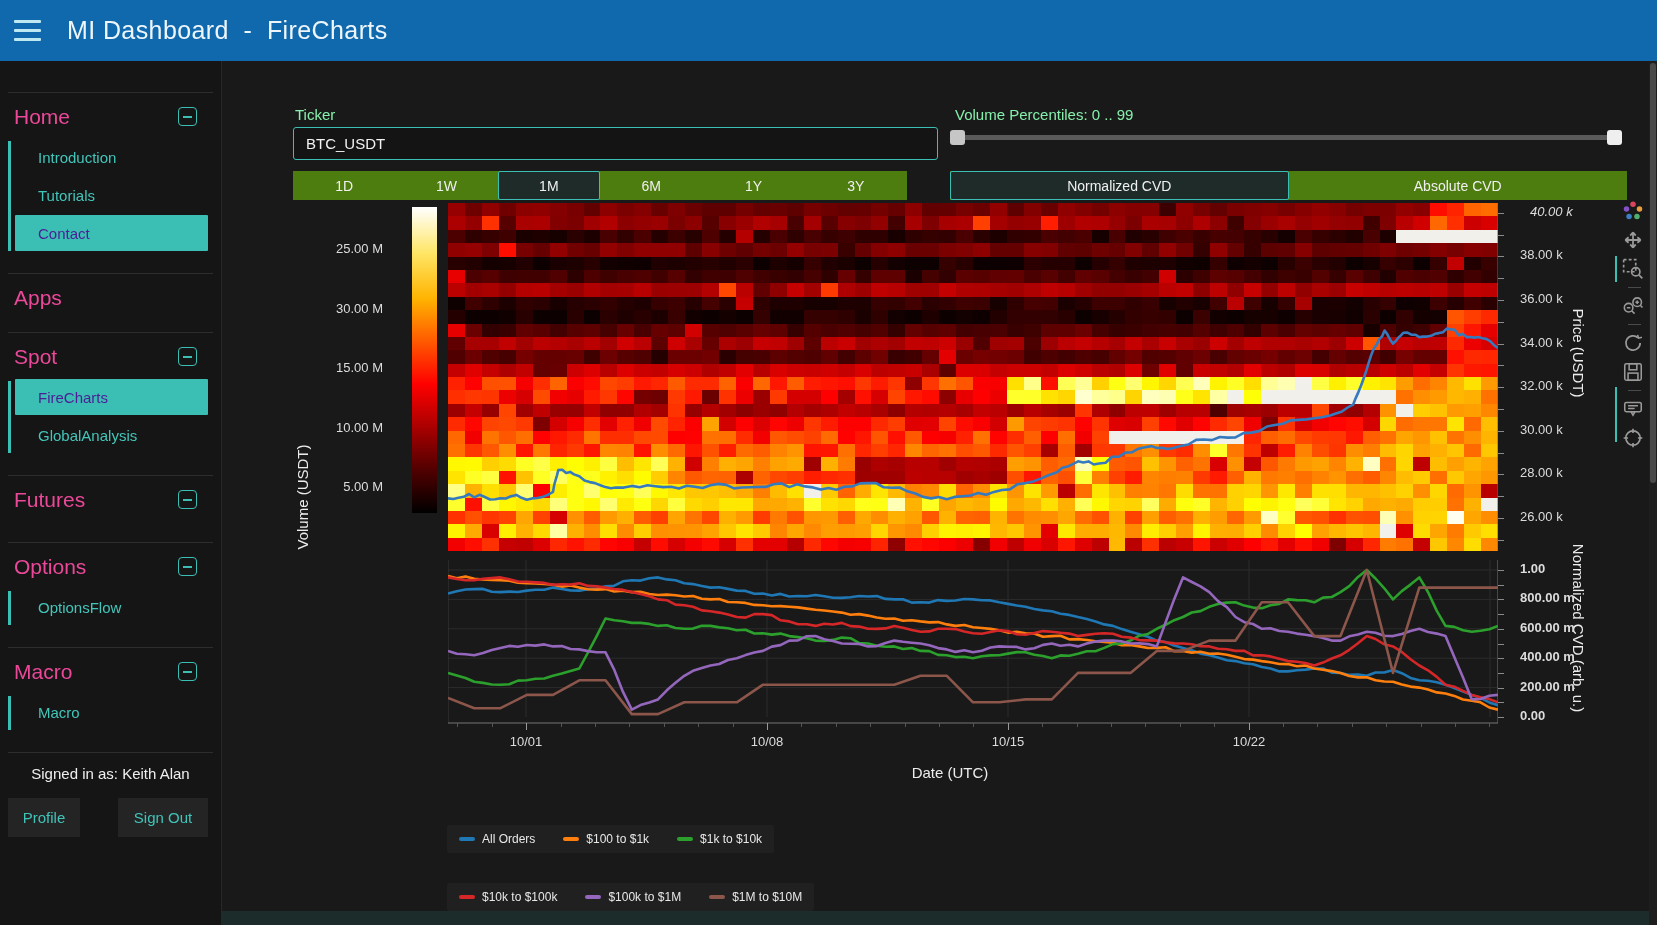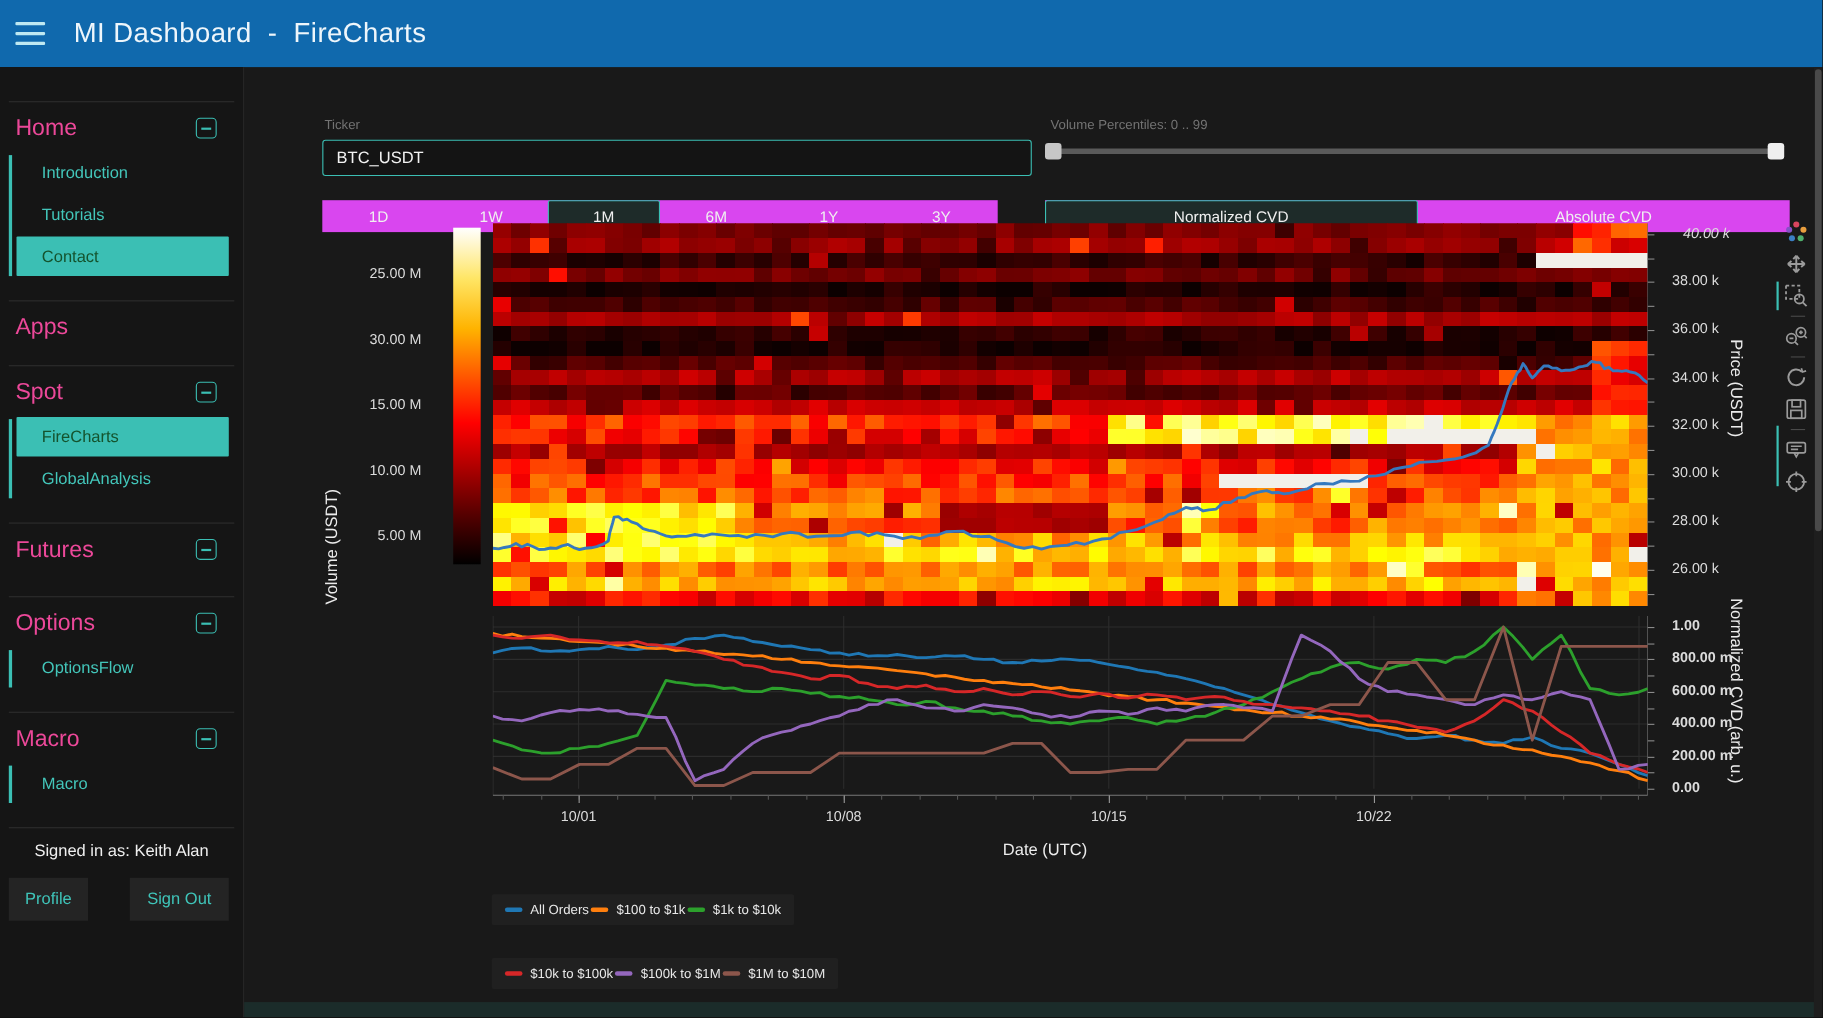--- a/index.html
+++ b/index.html
@@ -13,49 +13,49 @@
   
   .sidebar{position:absolute;left:0;top:61px;width:222px;bottom:0;background:#151515;border-right:1px solid #272727;padding-top:31px;box-sizing:border-box;}
   .divider{height:1px;background:#2d2d2d;margin:0 8px;}
   .head-row{display:flex;align-items:flex-start;justify-content:space-between;padding:12px 24px 8px 14px;}
   .side-heading{font-size:21px;color:#ec4899;line-height:24px;}
   .collapse-btn{width:17px;height:17px;border:1.5px solid #3bbfb4;border-radius:4px;position:relative;margin-top:2px;cursor:pointer;flex:none;}
   .collapse-btn::after{content:'';position:absolute;left:4px;right:4px;top:50%;margin-top:-1px;height:2px;background:#3bbfb4;}
   .items-wrap{position:relative;margin-left:8px;padding:2px 0 20px 0;}
   .rail{position:absolute;left:0;top:4px;bottom:22px;width:3px;background:#3bbfb4;}
   .item{height:36px;margin-bottom:2px;display:flex;align-items:center;padding-left:30px;color:#43c6ba;font-size:15px;cursor:pointer;}
-  .item.active{background:#3bbfb4;color: #14532d;margin-left:7px;margin-right:13px;padding-left:23px;border-radius:1px;}
+  .item.active{background:#3bbfb4;color: #4c1d95;margin-left:7px;margin-right:13px;padding-left:23px;border-radius:1px;}
   .apps-gap{height:14px;}
   .signed-in{margin-top:12px;text-align:center;font-size:15px;color:#efefef;}
   .side-btns{display:flex;margin:16px 8px 0 8px;gap:38px;}
   .side-btn{background:#242424;border:none;color:#3fc4b9;font-size:15px;padding:11px 0;cursor:pointer;font-family:inherit;}
   .side-btn.profile{width:72px;}
   .side-btn.signout{width:90px;}
   
   .abs{position:absolute;}
-  .ctl-label{font-size:12px;color:#737373;}
+  .ctl-label{font-size:15px;color:#86efac;}
   .ticker-input{position:absolute;left:293px;top:127px;width:645px;height:33px;box-sizing:border-box;background:#141414;
     border:1px solid #3bbfb4;border-radius:3px;color:#f2f2f2;font-size:15px;padding:0 12px;font-family:inherit;outline:none;}
-  .seg-bar{position:absolute;display:flex;background:#d946ef;height:29px;margin-top:11px;}
+  .seg-bar{position:absolute;display:flex;background:#4d7c0f;height:29px;}
   .seg-btn{flex:1;display:flex;align-items:center;justify-content:center;font-size:14px;color:#f0f0f0;cursor:pointer;border:1px solid transparent;box-sizing:border-box;}
   .seg-btn.selected{border-color:#3bbfb4;background:#1e2b29;border-radius:2px;}
   .slider{position:absolute;left:950px;top:127px;width:672px;height:20px;}
   .slider .track{position:absolute;left:2px;right:2px;top:8px;height:5px;background:#5a5a5a;border-radius:3px;}
   .slider .handle{position:absolute;top:3px;width:15px;height:15px;border-radius:3px;cursor:pointer;}
   .slider .h-left{left:0;background:#c6c6c6;}
   .slider .h-right{right:0;background:#efefef;}
   
   .colorbar{position:absolute;left:412px;top:207px;width:25px;height:306px;
     background:linear-gradient(to top,#000000 0%,#570000 15%,#b60000 30%,#ff0000 42%,#ff5200 55%,#ffb300 70%,#ffe666 85%,#ffffff 100%);}
   .tick-label{position:absolute;font-size:13px;color:#dcdcdc;white-space:nowrap;}
   .axis-title{position:absolute;font-size:15px;color:#ececec;white-space:nowrap;}
   .rot-ccw{transform:translate(-50%,-50%) rotate(-90deg);}
   .rot-cw{transform:translate(-50%,-50%) rotate(90deg);}
   .x-title{position:absolute;left:950px;top:764px;transform:translateX(-50%);font-size:15px;color:#ececec;}
-  .legend{position:absolute;display:flex;align-items:center;gap:2px;background:rgba(255,255,255,0.03);padding:7px 12px;border-radius:2px;}
+  .legend{position:absolute;display:flex;align-items:center;gap:28px;background:rgba(255,255,255,0.03);padding:7px 12px;border-radius:2px;margin-top:12px;}
   .lg-item{display:flex;align-items:center;gap:7px;font-size:12px;color:#e8e8e8;cursor:pointer;}
   .lg-swatch{width:16px;height:4px;border-radius:2px;display:inline-block;}
   
   .modebar{position:absolute;left:1622px;top:200px;width:24px;}
   .mb-icon{width:22px;height:22px;margin-bottom:7px;cursor:pointer;position:relative;}
   .mb-sep{width:13px;height:1px;background:#4a4a4a;margin:2px auto 7px auto;}
   .mb-active-bar{position:absolute;left:-7px;width:2px;background:#3bbfb4;}
   .scrollbar{position:absolute;left:1649px;top:61px;width:8px;bottom:0;background:#1e1e1e;}
   .scrollbar .thumb{position:absolute;left:1px;top:2px;width:6px;height:420px;background:#4a4a4a;border-radius:3px;}
   .bottom-strip{position:absolute;left:222px;right:8px;bottom:0;height:14px;background:rgba(38,115,104,0.22);}

